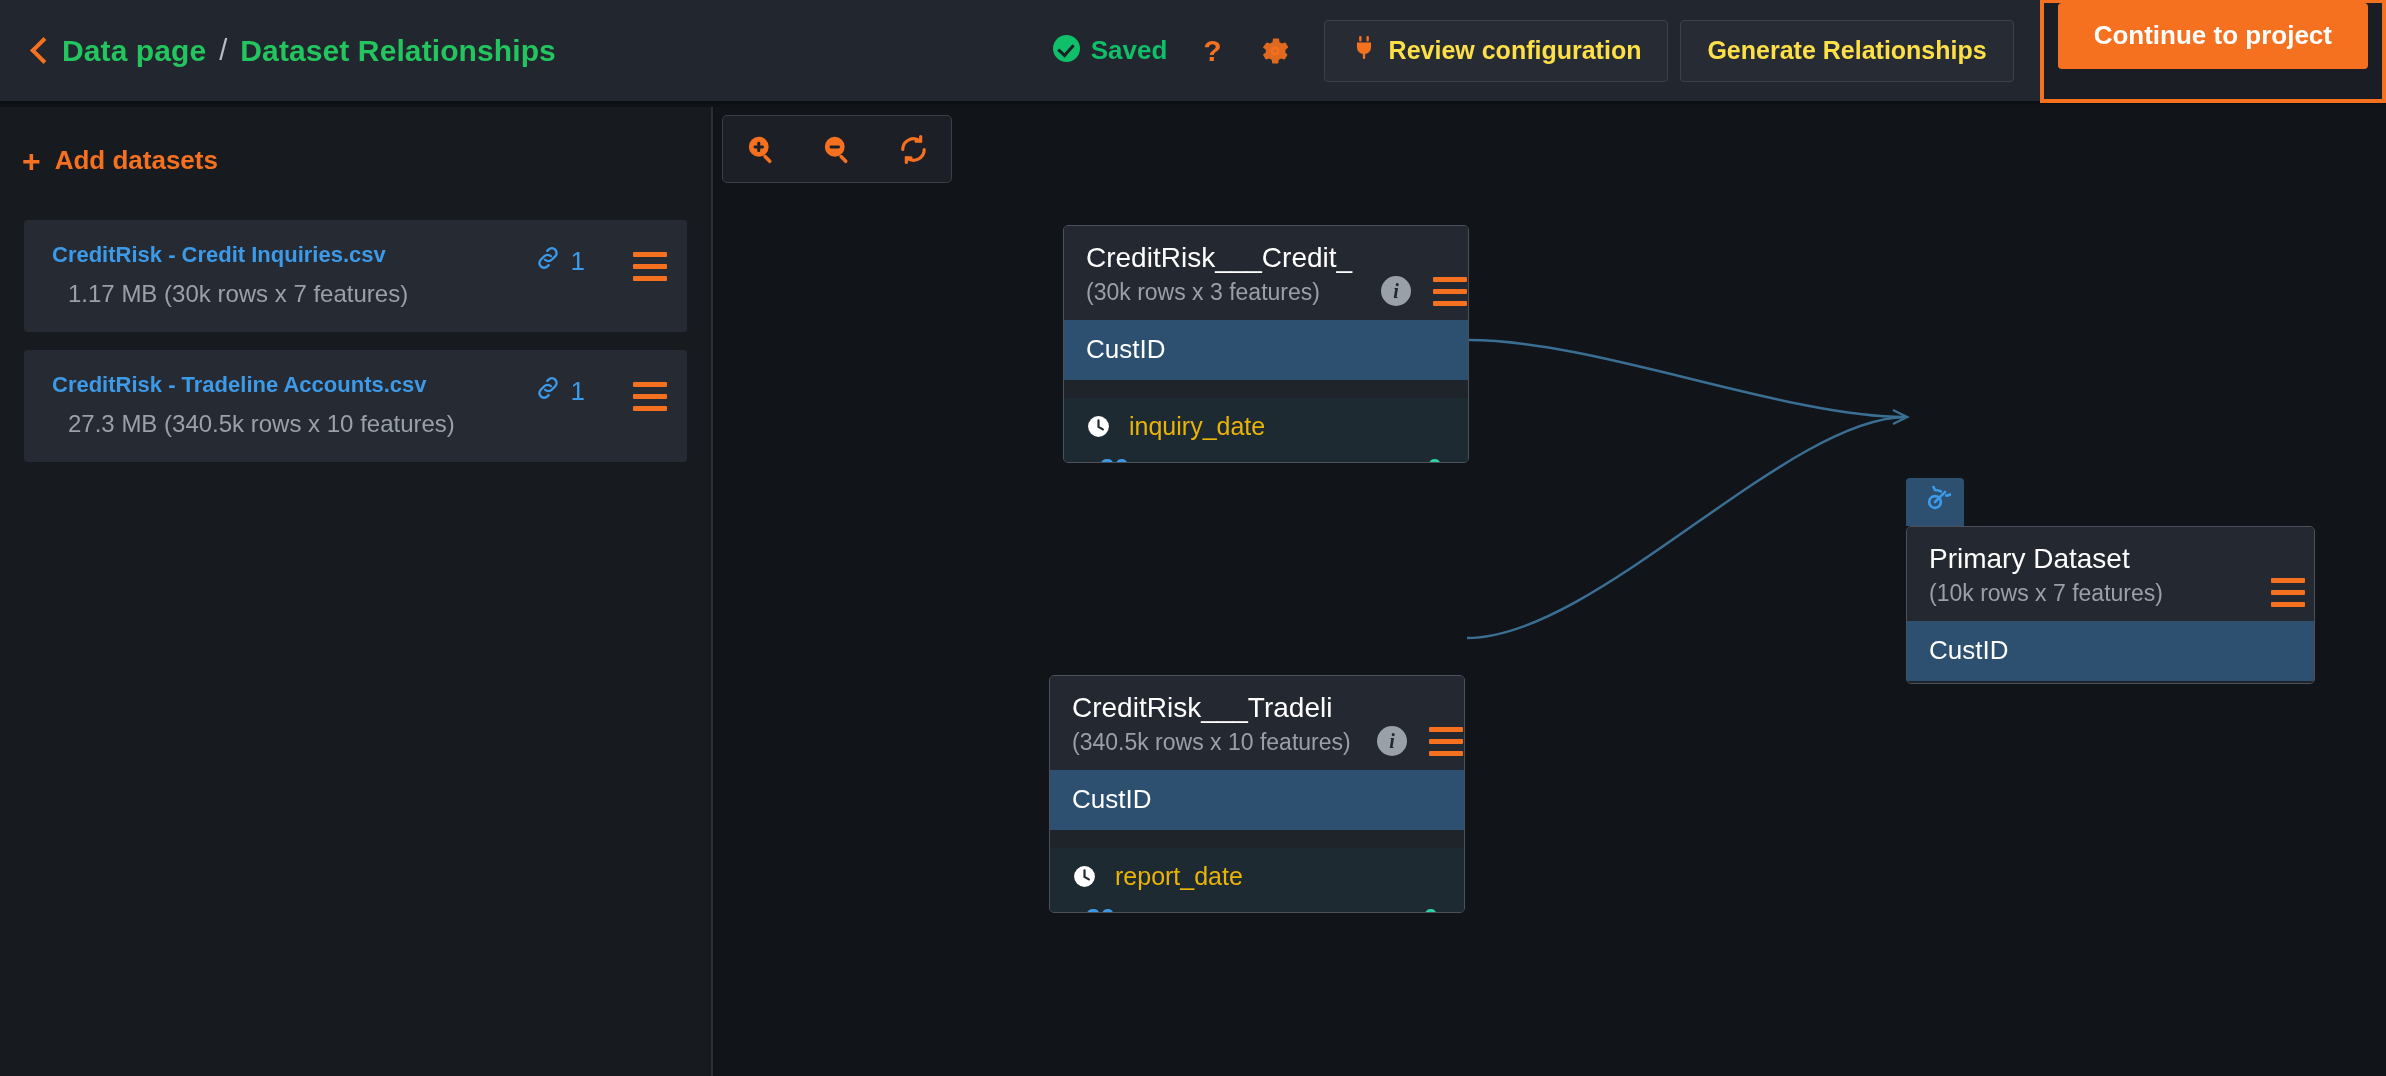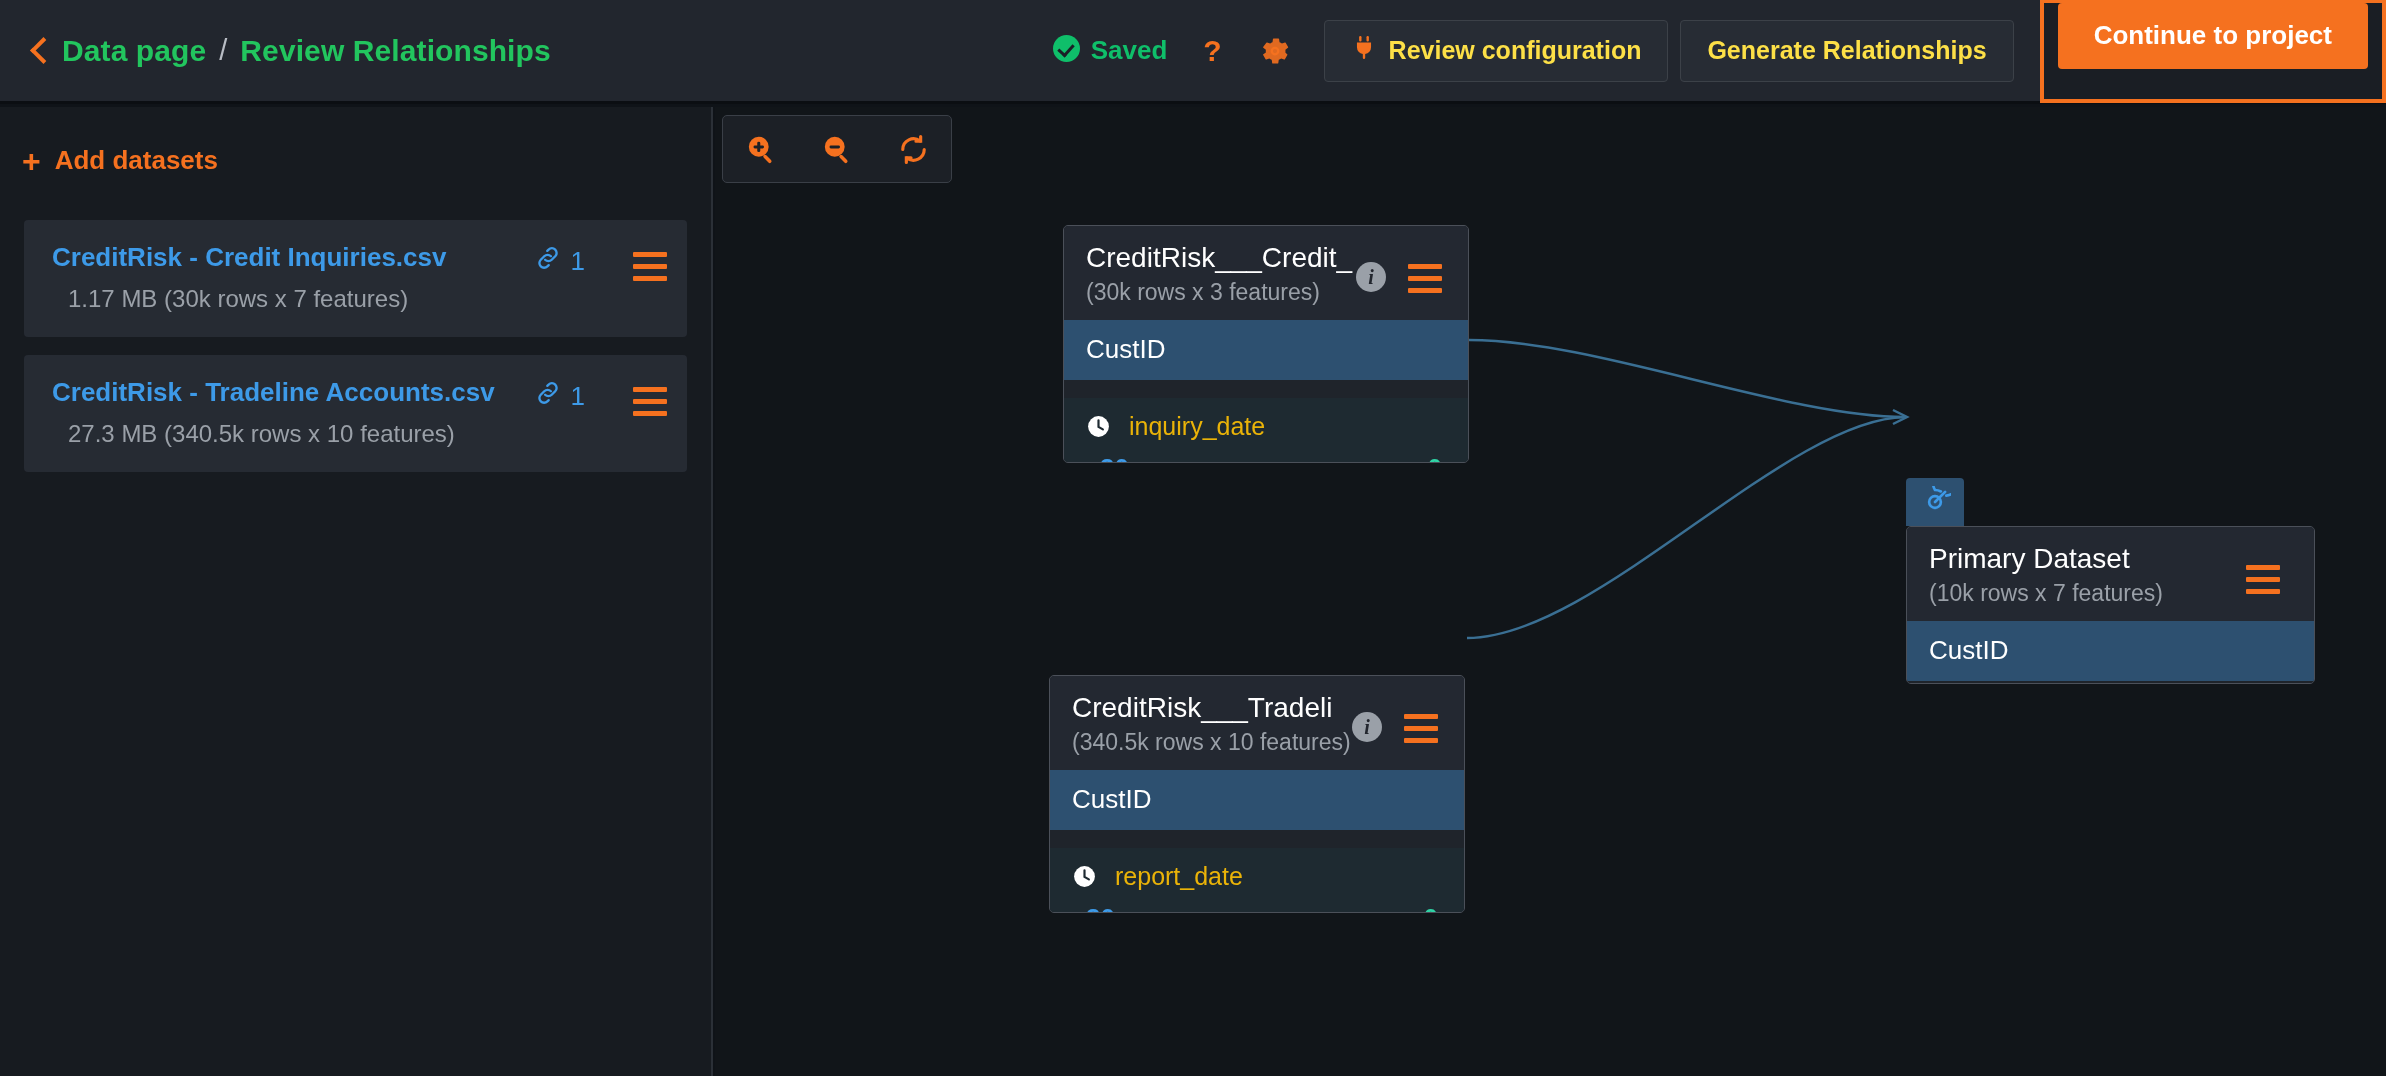--- a/index.html
+++ b/index.html
@@ -91,21 +91,21 @@
   .plus-glyph { font-size: 32px; line-height: 26px; font-weight: bold; }
 
   .ds-card {
     margin: 0 24px 18px 24px; background: #262b33; border-radius: 4px;
     padding: 22px 20px 24px 28px; display: flex; align-items: flex-start;
     cursor: pointer;
   }
   #ds-list { margin-top: 44px; }
   .ds-main { flex: 1; min-width: 0; }
   .ds-name {
-    font-size: 26px; font-weight: bold; color: #3d9ae8;
+    font-size: 22px; font-weight: bold; color: #3d9ae8;
     margin-bottom: 12px; white-space: nowrap;
   }
   .ds-meta { font-size: 24px; color: #9aa0a8; white-space: nowrap; margin-left: 16px; }
   .ds-links {
     display: flex; align-items: center; gap: 9px; color: #3d9ae8;
     font-size: 26px; margin-top: 2px; margin-right: 48px; flex: none;
   }
   .hamburger { display: flex; flex-direction: column; gap: 7px; flex: none; margin-top: 10px; cursor: pointer; }
   .hamburger span { display: block; width: 34px; height: 5px; background: #f5711f; border-radius: 1px; }
 
@@ -122,21 +122,21 @@
     background: #1c2026; border: 1px solid #3a3f47; border-radius: 5px;
     display: flex; align-items: center; justify-content: space-around;
   }
   .zoom-btn { cursor: pointer; display: flex; align-items: center; justify-content: center; }
 
   
   .node {
     position: absolute; background: #232831;
     border: 1px solid #4b5059; border-radius: 5px; overflow: hidden;
   }
-  .node-head { padding: 16px 26px 14px 22px; display: flex; align-items: center; background: #232831; }
+  .node-head { padding: 16px 1px 14px 22px; display: flex; align-items: flex-end; background: #232831; }
   .node-head-txt { flex: 1; min-width: 0; }
   .node-title { font-size: 28px; color: #ffffff; white-space: nowrap; margin-bottom: 5px; }
   .node-sub { font-size: 23px; color: #9aa0a8; white-space: nowrap; }
   .info-icon {
     width: 30px; height: 30px; border-radius: 50%; background: #9aa0a8;
     color: #22262e; font-size: 20px; font-weight: bold; font-style: italic;
     display: flex; align-items: center; justify-content: center;
     margin: 6px 22px 0 14px; flex: none; font-family: "Liberation Serif", serif;
   }
   .node-head .hamburger { margin-top: 8px; }
@@ -160,21 +160,21 @@
 </style>
 </head>
 <body>
 
 <div id="app">
 
   <div id="header">
     <div id="back-chevron"></div>
     <div class="crumb">Data page</div>
     <div class="crumb-sep">/</div>
-    <div class="crumb">Review Relationships</div>
+    <div class="crumb">Dataset Relationships</div>
 
     <div id="header-right">
 
       <div id="saved-chip">
         <div id="saved-icon"></div>
         <div id="saved-text">Saved</div>
       </div>
 
       <div id="help-icon">?</div>
 

